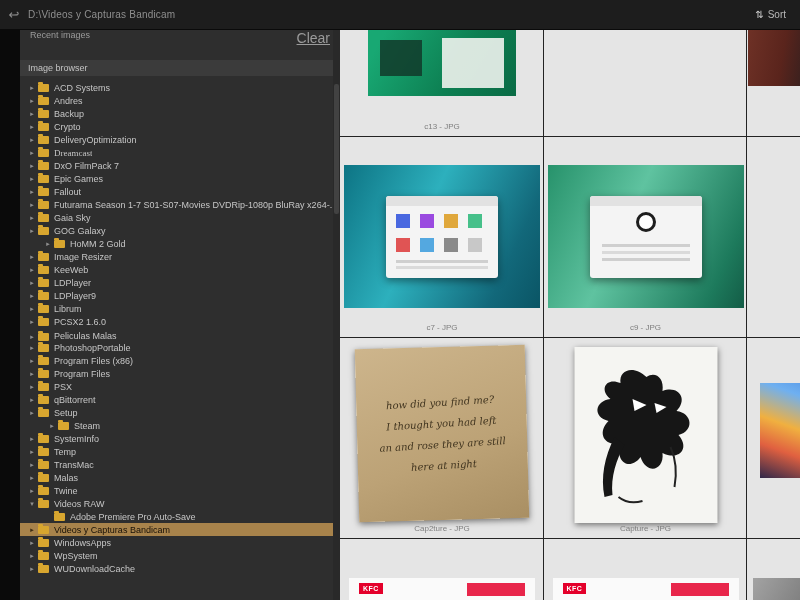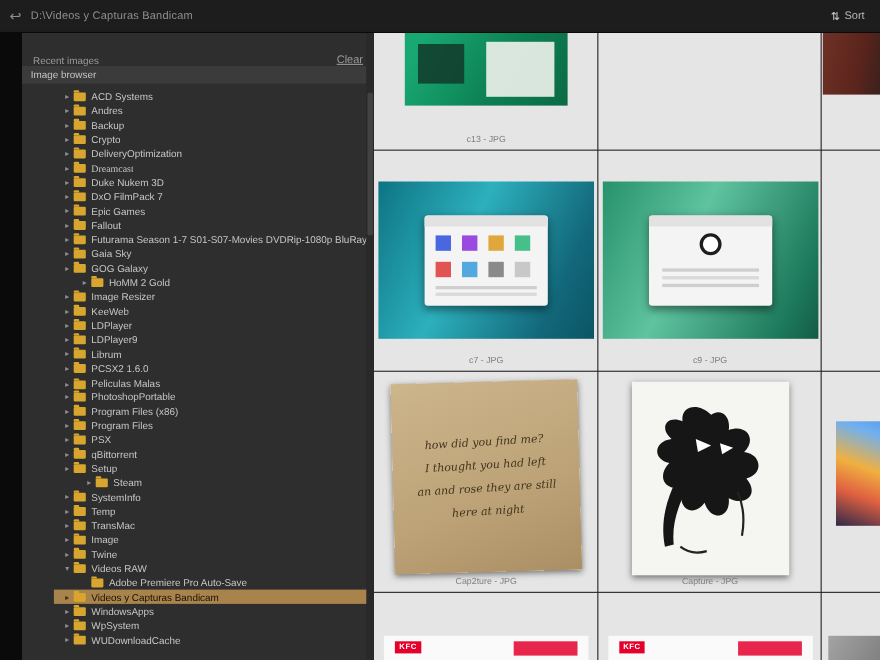--- a/index.html
+++ b/index.html
@@ -12,25 +12,25 @@
   .breadcrumb{color:#8f8f8f;font-size:10px;letter-spacing:.2px;}
   .topbar-spacer{flex:1;}
   .sort{display:flex;align-items:center;gap:4px;color:#b8b8b8;font-size:10px;margin-right:14px;cursor:pointer;}
   .sort-glyph{font-size:10px;color:#d0d0d0;}
 
   
   .left-strip{position:absolute;left:0;top:30px;width:20px;height:570px;background:#0a0a0a;}
 
   
   .sidebar{position:absolute;left:20px;top:30px;width:320px;height:570px;background:#2e2e2e;overflow:hidden;}
-  .recent-row{height:30px;display:flex;align-items:flex-end;justify-content:space-between;padding:0 10px;}
+  .recent-row{height:30px;display:flex;align-items:flex-start;justify-content:space-between;padding:0 10px;}
   .recent-title{font-size:9px;color:#9b9b9b;}
-  .clear-link{font-size:10px;color:#9b9b9b;text-decoration:underline;cursor:pointer;}
+  .clear-link{font-size:14px;color:#9b9b9b;text-decoration:underline;cursor:pointer;}
   .browser-header{height:16px;background:#3b3b3b;display:flex;align-items:center;padding-left:8px;font-size:9px;color:#c4c4c4;}
-  .tree{padding-top:5px;padding-left:29px;}
+  .tree{padding-top:5px;}
   .folder-row{display:flex;align-items:center;height:13px;font-size:9px;color:#c6c6c6;white-space:nowrap;overflow:hidden;cursor:pointer;}
   .folder-row.selected{background:#a8834b;color:#171007;}
   .arrow{width:8px;margin-right:2px;font-size:7px;color:#8f8f8f;text-align:center;flex:0 0 auto;}
   .folder-row.selected .arrow{color:#3c2c12;}
   .folder-icon{position:relative;width:11px;height:8px;background:#d8a62f;border-radius:1px;margin-right:5px;flex:0 0 auto;}
   .folder-icon::before{content:"";position:absolute;top:-2px;left:0;width:5px;height:2px;background:#d8a62f;border-radius:1px 1px 0 0;}
   .folder-label{overflow:hidden;white-space:nowrap;}
   .side-scroll{position:absolute;right:0;top:0;width:7px;height:570px;background:#292929;}
   .side-scroll .sthumb{position:absolute;left:1px;top:54px;width:5px;height:130px;background:#424242;border-radius:2px;}
 
@@ -141,25 +141,20 @@
       <span class="folder-label">DeliveryOptimization</span>
     </div>
         <div class="folder-row" style="padding-left: 8px; font-family: Liberation Serif, serif;">
       <span class="arrow">▸</span>
       <span class="folder-icon"></span>
       <span class="folder-label">Dreamcast</span>
     </div>
         <div class="folder-row" style="padding-left: 8px;">
       <span class="arrow">▸</span>
       <span class="folder-icon"></span>
-      <span class="folder-label">Duke Nukem 3D</span>
-    </div>
-        <div class="folder-row" style="padding-left: 8px;">
-      <span class="arrow">▸</span>
-      <span class="folder-icon"></span>
       <span class="folder-label">DxO FilmPack 7</span>
     </div>
         <div class="folder-row" style="padding-left: 8px;">
       <span class="arrow">▸</span>
       <span class="folder-icon"></span>
       <span class="folder-label">Epic Games</span>
     </div>
         <div class="folder-row" style="padding-left: 8px;">
       <span class="arrow">▸</span>
       <span class="folder-icon"></span>
@@ -266,21 +261,21 @@
       <span class="folder-label">Temp</span>
     </div>
         <div class="folder-row" style="padding-left: 8px;">
       <span class="arrow">▸</span>
       <span class="folder-icon"></span>
       <span class="folder-label">TransMac</span>
     </div>
         <div class="folder-row" style="padding-left: 8px;">
       <span class="arrow">▸</span>
       <span class="folder-icon"></span>
-      <span class="folder-label">Image</span>
+      <span class="folder-label">Malas</span>
     </div>
         <div class="folder-row" style="padding-left: 8px;">
       <span class="arrow">▸</span>
       <span class="folder-icon"></span>
       <span class="folder-label">Twine</span>
     </div>
         <div class="folder-row" style="padding-left: 8px;">
       <span class="arrow">▾</span>
       <span class="folder-icon"></span>
       <span class="folder-label">Videos RAW</span>

